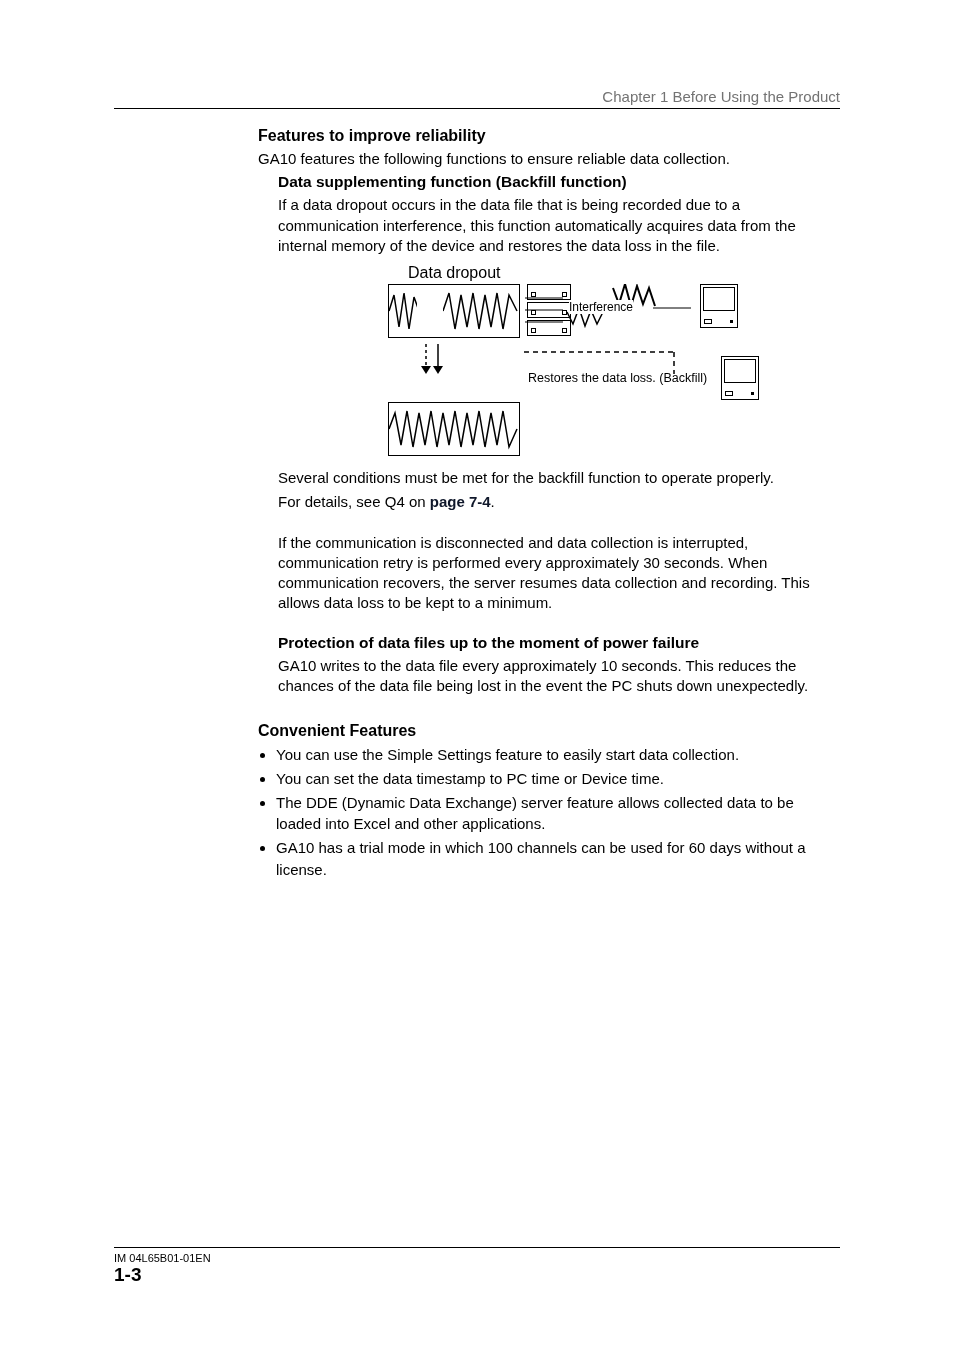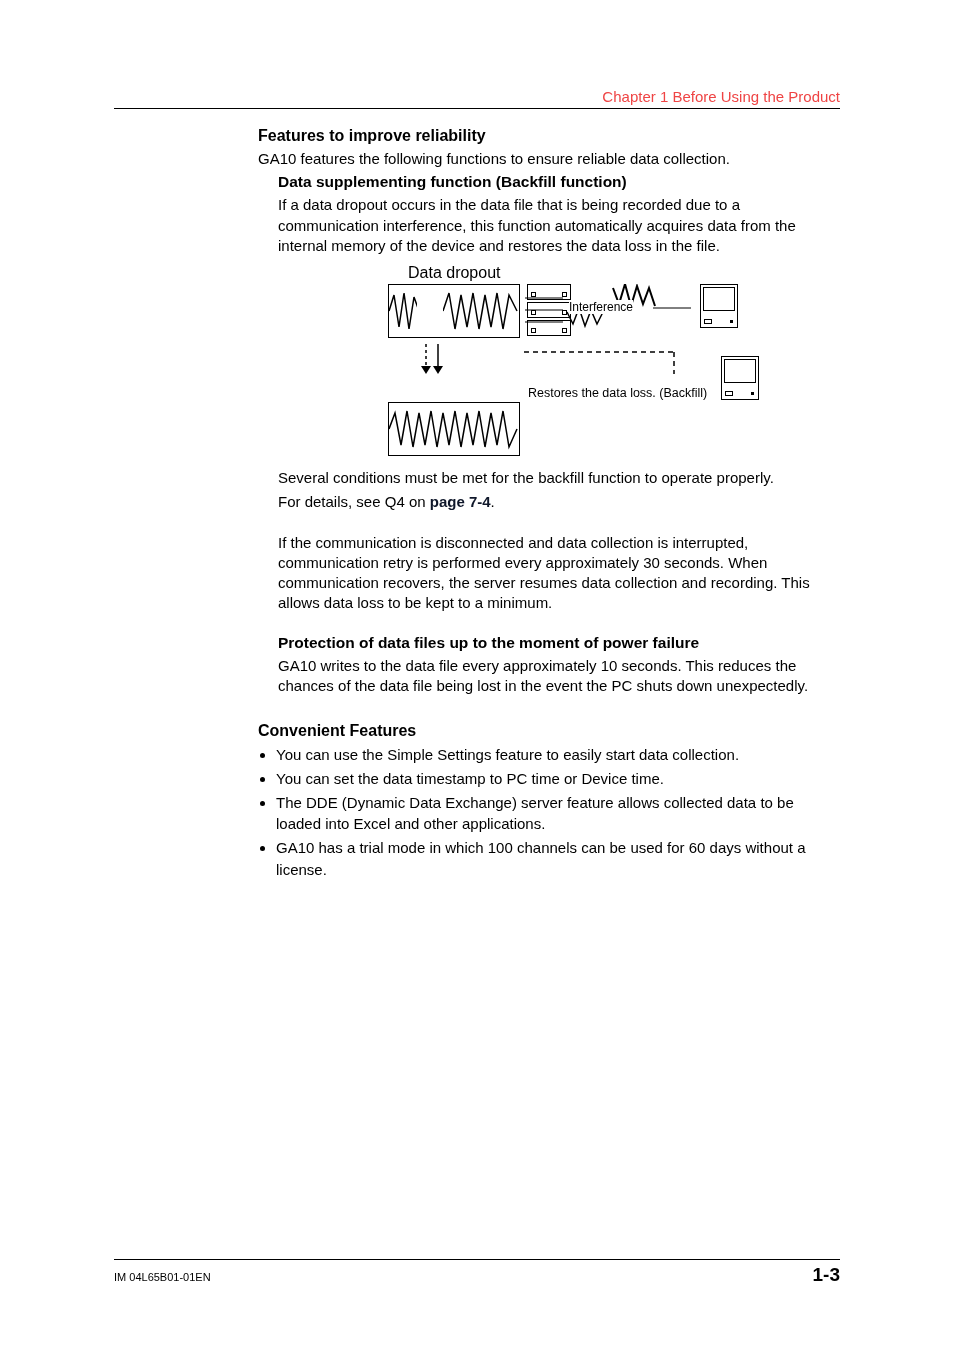--- a/index.html
+++ b/index.html
@@ -17,21 +17,21 @@
     box-sizing: border-box;
     padding: 88px 114px 0 114px;
   }
   .header-area {
     border-bottom: 1.5px solid #000;
     text-align: right;
     padding-bottom: 2px;
   }
   .chapter-line {
     font-size: 15px;
-    color: #ef4444;
+    color: #737373;
   }
   .content {
     padding-top: 18px;
     padding-left: 144px;
     padding-right: 12px;
   }
   .h-bold {
     font-size: 16px;
     font-weight: bold;
     margin: 0 0 4px 0;
@@ -189,20 +189,21 @@
   .footer {
     position: absolute;
     left: 114px;
     right: 114px;
     bottom: 64px;
     border-top: 1px solid #000;
     padding-top: 4px;
     display: flex;
     justify-content: space-between;
     align-items: baseline;
+    flex-direction: column;
   }
   .footer-left {
     font-size: 11px;
     color: #000;
   }
   .footer-right {
     font-size: 19px;
     font-weight: bold;
   }
 </style>
@@ -271,21 +272,21 @@
                 <path d="M33 22 L38 30 L43 22 Z" fill="#000"></path>
                 <path d="M50 0 L50 24" stroke="#000" stroke-width="1.5"></path>
                 <path d="M45 22 L50 30 L55 22 Z" fill="#000"></path>
               </svg>
             </div>
             <svg width="196" height="34" viewBox="0 0 196 34">
               <path d="M0 8 L150 8" stroke="#000" stroke-width="1.5" stroke-dasharray="5,4"></path>
               <path d="M150 8 L150 30" stroke="#000" stroke-width="1.5" stroke-dasharray="5,4"></path>
             </svg>
           </div>
-          <div style="display:flex; align-items:flex-end; gap:10px; margin-top:-22px; margin-left:140px;">
+          <div style="display:flex; align-items:center; gap:10px; margin-top:-22px; margin-left:140px;">
             <span class="restore-label-box">Restores the data loss. (Backfill)</span>
             <div class="server" style="flex:0 0 auto;">
                 <span class="dot"></span>
               </div>
           </div>
 
           <div class="bottom-wave-row">
             <div class="wave-box">
               <svg width="130" height="52" viewBox="0 0 130 52">
                 <path d="M0 26 L6 10 L12 42 L18 8 L24 44 L30 10 L36 42 L42 8 L48 44 L54 10 L60 42 L66 8 L72 44 L78 10 L84 42 L90 8 L96 44 L102 10 L108 42 L114 8 L120 44 L128 26" fill="none" stroke="#000" stroke-width="1.5"></path>

